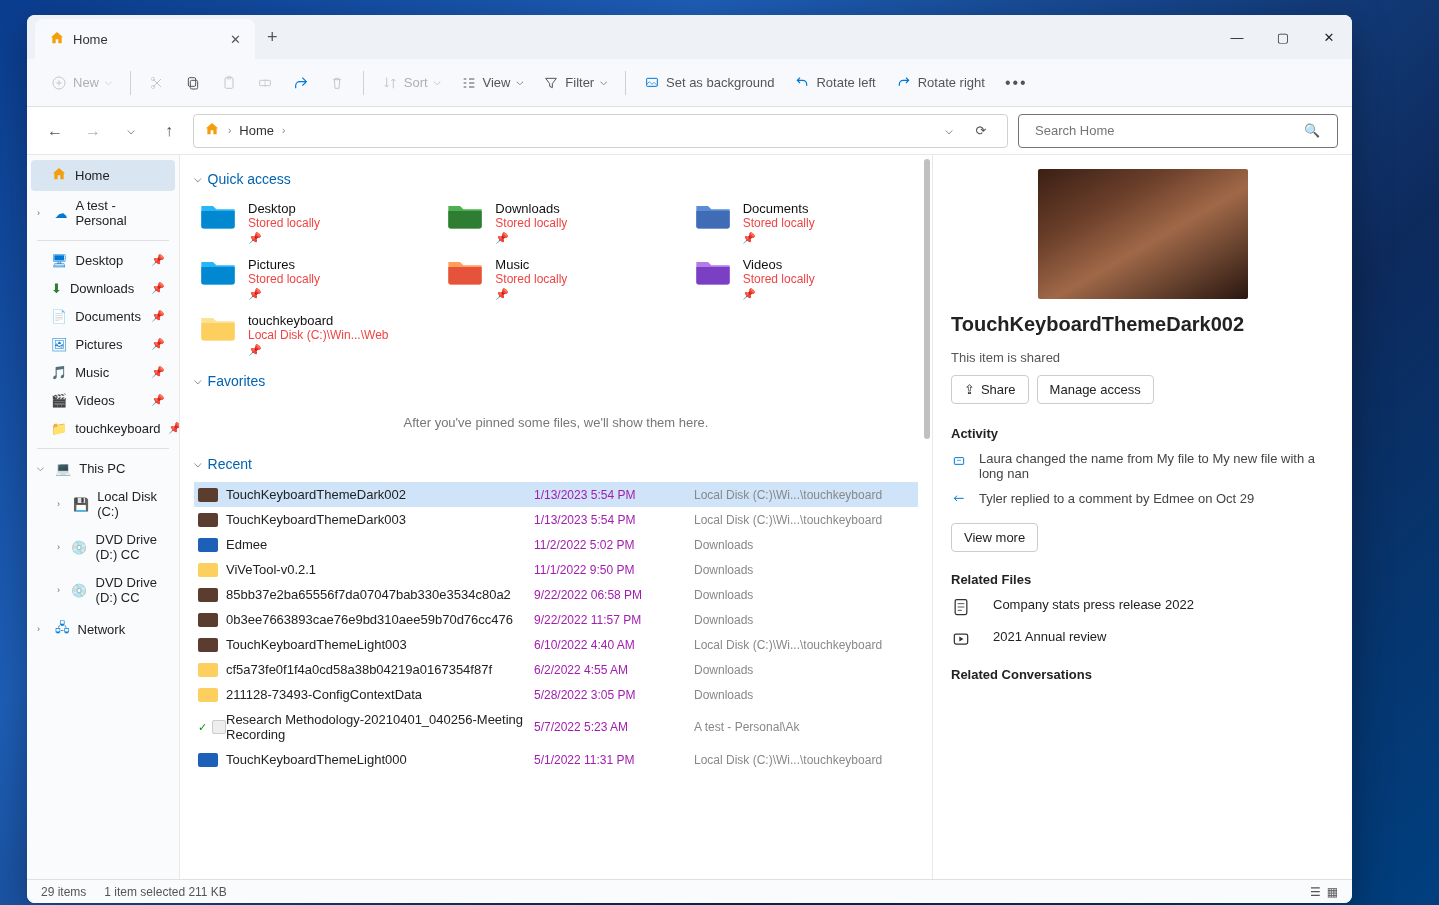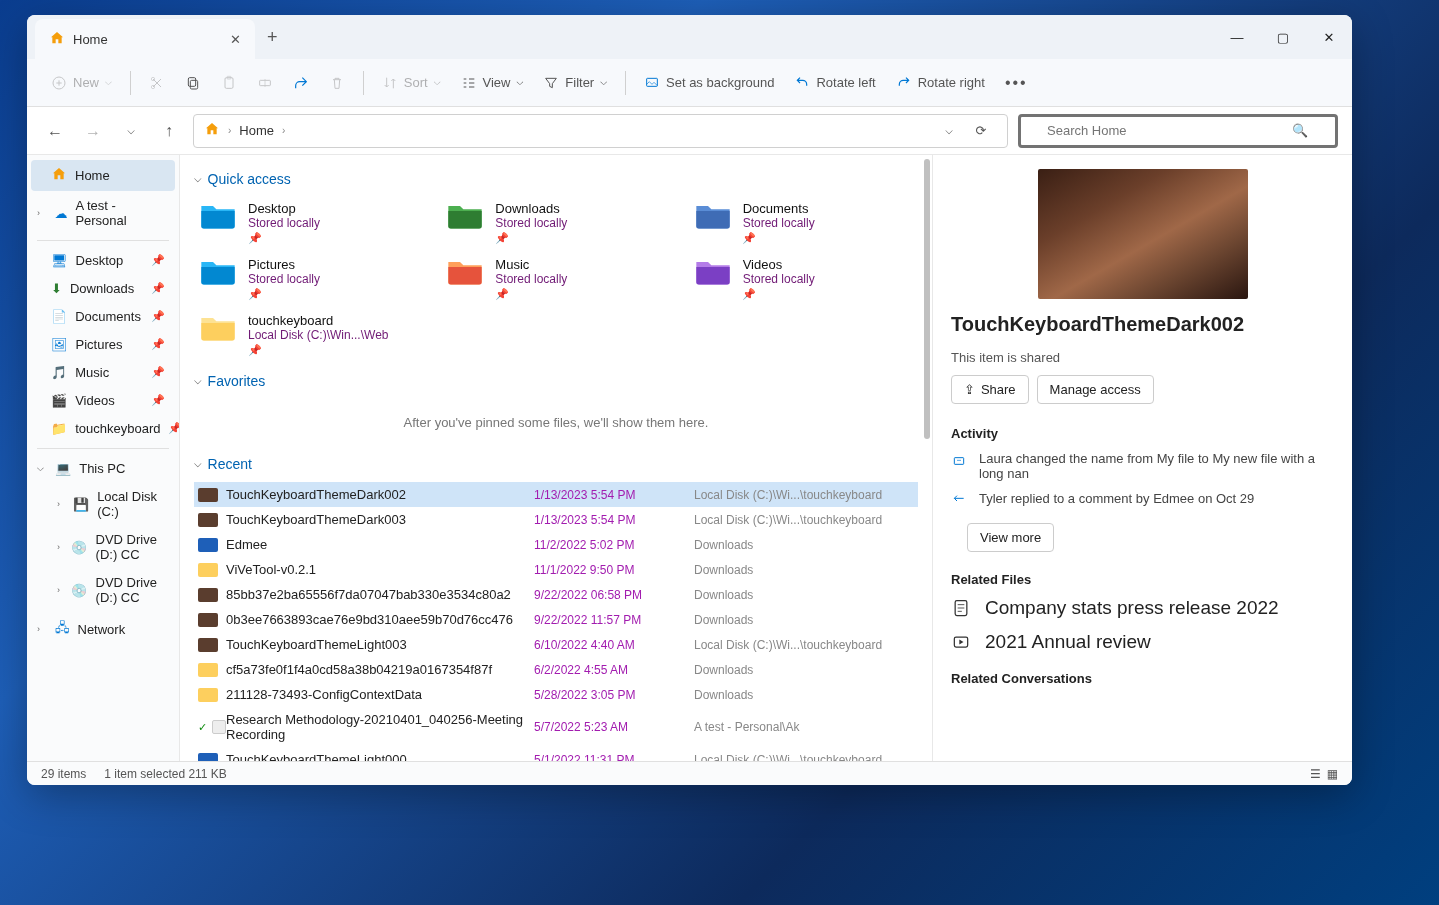--- a/index.html
+++ b/index.html
@@ -1,54 +1,54 @@
 <!DOCTYPE html>
 <html><head>
 <meta charset="utf-8">
 <style>
 * { box-sizing: border-box; margin: 0; padding: 0; font-family: "Segoe UI", sans-serif; }
 body { background: linear-gradient(135deg, #0a3d8f 0%, #1e5fb8 30%, #0d2a5c 70%, #003f7f 100%); width: 1439px; height: 905px; overflow: hidden; position: relative; }
-.window { position: absolute; left: 27px; top: 15px; width: 1325px; height: 770px; background: #fff; border-radius: 8px; overflow: hidden; box-shadow: 0 10px 40px rgba(0,0,0,.3); display: flex; flex-direction: column; }
+.window { position: absolute; left: 27px; top: 15px; width: 1325px; height: 888px; background: #fff; border-radius: 8px; overflow: hidden; box-shadow: 0 10px 40px rgba(0,0,0,.3); display: flex; flex-direction: column; }
 .titlebar { height: 44px; display: flex; align-items: stretch; background: #eef2f7; }
 .tab { display: flex; align-items: center; gap: 8px; padding: 0 14px; background: #f7f9fc; border-radius: 8px 8px 0 0; margin: 4px 0 0 8px; font-size: 13px; color: #333; min-width: 220px; }
 .tab .close { margin-left: auto; font-size: 13px; color: #555; cursor: pointer; }
 .newtab { display:flex; align-items:center; padding:0 12px; color:#555; font-size:18px; cursor:pointer; }
 .winctrls { margin-left:auto; display:flex; }
 .winctrls div { width:46px; display:flex; align-items:center; justify-content:center; color:#222; font-size:13px; cursor:pointer; }
 .toolbar { height:48px; display:flex; align-items:center; gap:4px; padding:0 16px; background:#f7f9fc; border-bottom:1px solid #e0e0e0; font-size:13px; color:#555; }
 .tbtn { display:flex; align-items:center; gap:6px; padding:6px 8px; border-radius:4px; cursor:pointer; }
 .tbtn svg{width:16px;height:16px;}
 .tsep{width:1px;height:24px;background:#d0d0d0;margin:0 6px;}
 .disabled{opacity:.45;text-align:center;}
 .addrbar{height:48px;display:flex;align-items:center;gap:10px;padding:0 14px;background:#fff;border-bottom:1px solid #e8e8e8;}
 .navbtn{width:28px;height:28px;display:flex;align-items:center;justify-content:center;color:#555;cursor:pointer;border-radius:4px;}
 .addr{flex:1;height:34px;border:1px solid #d0d0d0;border-radius:4px;display:flex;align-items:center;padding:0 10px;gap:8px;font-size:13px;color:#333;}
 .addr .crumb{display:flex;align-items:center;gap:6px;}
 .addr .chev{color:#888;font-size:10px;}
 .addrctl{width:32px;display:flex;align-items:center;justify-content:center;color:#555;cursor:pointer;}
-.search{width:320px;height:34px;border:3px solid #737373;border-radius:4px;display:flex;align-items:center;padding:0 26px;font-size:13px;color:#888;}
+.search{width:320px;height:34px;border:1px solid #737373;border-radius:4px;display:flex;align-items:center;padding:0 16px;font-size:13px;color:#888;}
 .search input{border:none;outline:none;flex:1;font-size:13px;}
 .body{flex:1;display:flex;overflow:hidden;}
 .sidebar{width:153px;background:#fafbfc;border-right:1px solid #e8e8e8;overflow-y:auto;padding:4px 0;font-size:13px;}
 .sbitem{display:flex;align-items:center;gap:8px;padding:6px 10px 6px 20px;cursor:pointer;color:#222;border-radius:4px;margin:1px 4px;}
 .sbitem.active{background:#d9e6f2;}
 .sbitem .exp{font-size:9px;color:#666;width:10px;margin-left:-14px;}
 .sbitem .pin{margin-left:auto;color:#888;font-size:11px;}
 .sbsep{height:1px;background:#e0e0e0;margin:6px 10px;}
 .sbitem.indent{padding-left:40px;}
 .content{flex:1;overflow-y:auto;padding:10px 14px;font-size:13px;color:#222;position:relative;}
 .scrollind{position:absolute;right:0;top:0;width:10px;height:100%;}
 .scrollind::before{content:"";position:absolute;right:2px;top:4px;width:6px;height:280px;background:#c0c0c0;border-radius:3px;}
 .section-hdr{display:flex;align-items:center;gap:6px;color:#0063b1;font-size:14px;margin:6px 0 10px;cursor:pointer;}
 .section-hdr .ch{font-size:10px;color:#555;}
 .qgrid{display:grid;grid-template-columns:repeat(3,1fr);gap:4px 18px;margin-bottom:12px;}
 .qitem{display:flex;align-items:flex-start;gap:10px;padding:4px;cursor:pointer;}
 .qicon{width:40px;height:32px;flex-shrink:0;}
 .qtext .t{font-size:13px;color:#111;}
-.qtext .s{font-size:12px;color:#701a75;}
+.qtext .s{font-size:12px;color:#ef4444;}
 .qtext .p{font-size:11px;color:#888;margin-top:2px;}
 .favmsg{text-align:center;color:#777;font-size:13px;padding:16px 0 20px;}
 .rlist{}
 .rrow{display:grid;grid-template-columns:28px 1fr 160px 220px;align-items:center;padding:5px 4px;cursor:pointer;font-size:13px;}
 .rrow.sel{background:#cfe4f8;}
 .rrow .thumb{width:20px;height:14px;background:#5a3d2e;border-radius:2px;}
 .rrow .thumb.fold{background:#fdcf5e;}
 .rrow .thumb.blue{background:#1e5fb8;}
 .rrow .thumb.vid{background:#eee;border:1px solid #ccc;}
 .rrow .loc{color:#888;font-size:12px;}
@@ -56,22 +56,22 @@
 .sync{color:#0a8a0a;font-size:11px;margin-right:3px;}
 .details{width:420px;border-left:1px solid #e8e8e8;padding:14px 18px;overflow-y:auto;font-size:13px;color:#222;}
 .preview{width:210px;height:130px;margin:0 auto 14px;background:linear-gradient(150deg,#3a1f14 0%,#6b3f2a 30%,#a06848 55%,#6b4530 75%,#2a1610 100%);border-radius:2px;}
 .dtitle{font-size:20px;font-weight:600;margin-bottom:14px;}
 .dshared{color:#555;margin-bottom:10px;}
 .dbtns{display:flex;gap:8px;margin-bottom:22px;}
 .dbtn{border:1px solid #ccc;background:#fff;border-radius:4px;padding:6px 12px;font-size:13px;cursor:pointer;display:flex;align-items:center;gap:6px;}
 .dsec{font-weight:600;margin-bottom:10px;}
 .act{display:flex;align-items:flex-start;gap:12px;margin-bottom:10px;font-size:13px;color:#444;}
 .act svg{width:16px;height:16px;flex-shrink:0;margin-top:2px;}
-.viewmore{border:1px solid #ccc;border-radius:4px;padding:6px 12px;font-size:13px;cursor:pointer;margin:4px 16px 20px;display:inline-block;}
-.rel{display:flex;align-items:center;gap:14px;margin-bottom:12px;font-size:19px;}
+.viewmore{border:1px solid #ccc;border-radius:4px;padding:6px 12px;font-size:13px;cursor:pointer;margin:4px 0 20px;display:inline-block;}
+.rel{display:flex;align-items:flex-start;gap:22px;margin-bottom:12px;font-size:13px;}
 .rel svg{width:20px;height:20px;}
 .status{height:24px;border-top:1px solid #e0e0e0;display:flex;align-items:center;padding:0 14px;font-size:12px;color:#555;gap:18px;background:#fafbfc;}
 .status .views{margin-left:auto;display:flex;gap:6px;}
 .icon-home svg{width:16px;height:16px;}
 </style>
 </head>
 <body>
 
 <div class="window">
 

